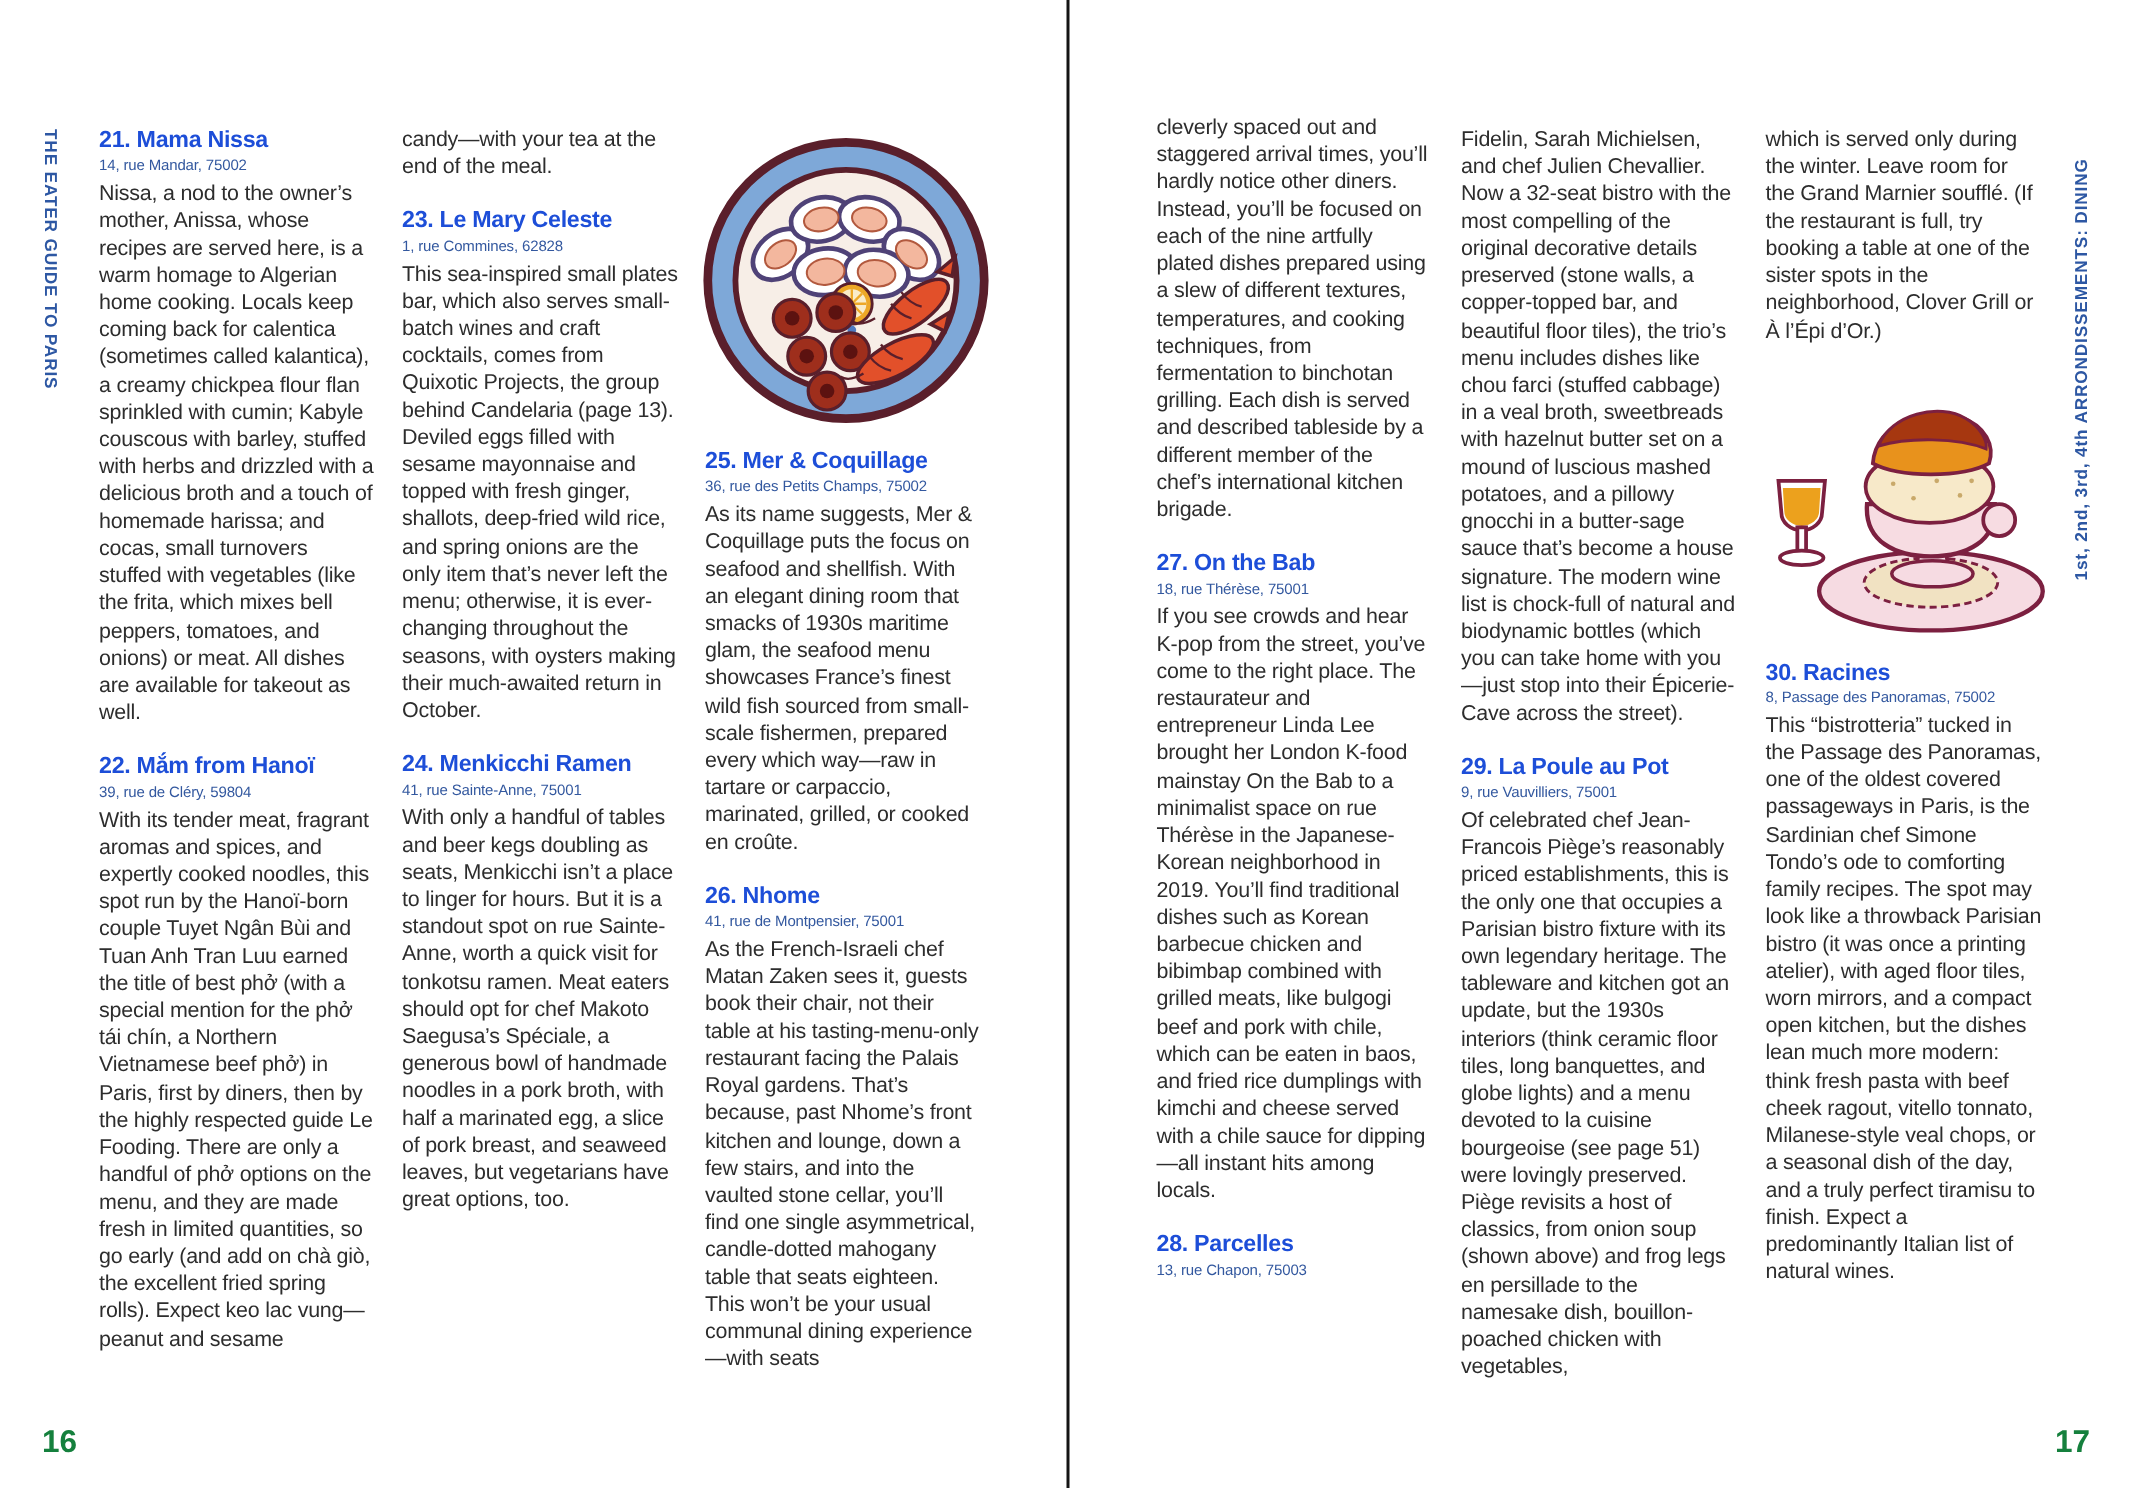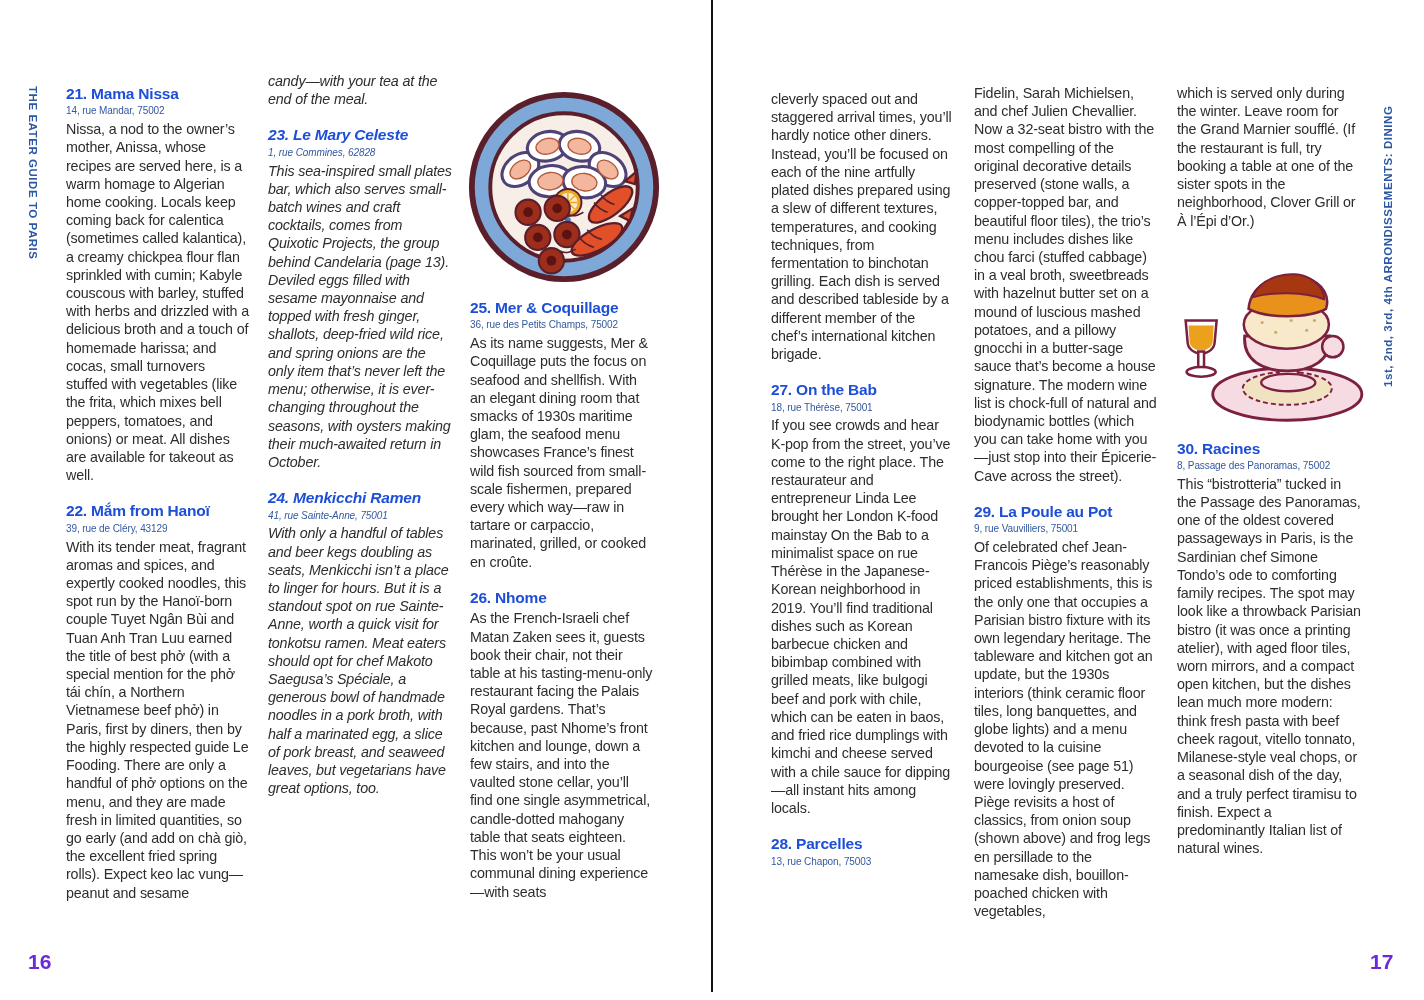--- a/index.html
+++ b/index.html
@@ -14,21 +14,21 @@
   .title{font-size:15.5px;font-weight:700;color:#1d4ed8;margin:0 0 2px 0;letter-spacing:-0.2px;line-height:1.25;}
   .address{font-size:10px;color:#33589f;margin:0 0 2px 0;line-height:1.27;letter-spacing:-0.1px;}
   .body{font-size:14.3px;color:#2d2d2d;margin:0;line-height:1.275;letter-spacing:-0.15px;}
   .cont{margin:0 0 17px 0;}
   .vside{
     position:absolute;font-size:11.5px;font-weight:700;color:#2d57a3;
     letter-spacing:0.55px;white-space:nowrap;writing-mode:vertical-rl;
   }
   .vside.left{left:27px;top:86px;}
   .vside.right{left:1382px;top:85px;height:302px;transform:rotate(180deg);}
-  .pagenum{position:absolute;font-size:21px;font-weight:700;color:#6d28d9;bottom:26px;margin-top:16px;}
+  .pagenum{position:absolute;font-size:21px;font-weight:700;color:#15803d;bottom:26px;margin-top:16px;}
   .pagenum.left{left:28px;}
   .pagenum.right{left:1370px;text-align:center;}
   .illu{display:block;}
   .illu.oysters{margin:-6px 0 12px -3px;}
   .illu.souffle{margin:4px 0 10px -14px;}
 </style>
 </head>
 <body>
 
 <div class="divider"></div>
@@ -39,26 +39,26 @@
 <div>
 
   <div class="col" style="left:66px;top:84px;">
     <div class="entry">
       <h3 class="title">21. Mama Nissa</h3>
       <div class="address">14, rue Mandar, 75002</div>
       <p class="body">Nissa, a nod to the owner’s mother, Anissa, whose recipes are served here, is a warm homage to Algerian home cooking. Locals keep coming back for calentica (sometimes called kalantica), a creamy chickpea flour flan sprinkled with cumin; Kabyle couscous with barley, stuffed with herbs and drizzled with a delicious broth and a touch of homemade harissa; and cocas, small turnovers stuffed with vegetables (like the frita, which mixes bell peppers, tomatoes, and onions) or meat. All dishes are available for takeout as well.</p>
     </div>
     <div class="entry">
       <h3 class="title">22. Mắm from Hanoï</h3>
-      <div class="address">39, rue de Cléry, 43129</div>
+      <div class="address">39, rue de Cléry, 59804</div>
       <p class="body">With its tender meat, fragrant aromas and spices, and expertly cooked noodles, this spot run by the Hanoï-born couple Tuyet Ngân Bùi and Tuan Anh Tran Luu earned the title of best phở (with a special mention for the phở tái chín, a Northern Vietnamese beef phở) in Paris, first by diners, then by the highly respected guide Le Fooding. There are only a handful of phở options on the menu, and they are made fresh in limited quantities, so go early (and add on chà giò, the excellent fried spring rolls). Expect keo lac vung—peanut and sesame</p>
     </div>
   </div>
 
-  <div class="col" style="left:268px;top:72px;font-style:italic;">
+  <div class="col" style="left:268px;top:84px;">
     <p class="body cont">candy—with your tea at the end of the meal.</p>
     <div class="entry">
       <h3 class="title">23. Le Mary Celeste</h3>
       <div class="address">1, rue Commines, 62828</div>
       <p class="body">This sea-inspired small plates bar, which also serves small-batch wines and craft cocktails, comes from Quixotic Projects, the group behind Candelaria (page 13). Deviled eggs filled with sesame mayonnaise and topped with fresh ginger, shallots, deep-fried wild rice, and spring onions are the only item that’s never left the menu; otherwise, it is ever-changing throughout the seasons, with oysters making their much-awaited return in October.</p>
     </div>
     <div class="entry">
       <h3 class="title">24. Menkicchi Ramen</h3>
       <div class="address">41, rue Sainte-Anne, 75001</div>
       <p class="body">With only a handful of tables and beer kegs doubling as seats, Menkicchi isn’t a place to linger for hours. But it is a standout spot on rue Sainte-Anne, worth a quick visit for tonkotsu ramen. Meat eaters should opt for chef Makoto Saegusa’s Spéciale, a generous bowl of handmade noodles in a pork broth, with half a marinated egg, a slice of pork breast, and seaweed leaves, but vegetarians have great options, too.</p>
@@ -131,30 +131,31 @@
         <path d="M112 166 q-10 6 -16 2"></path>
       </g>
     </svg>
     <div class="entry">
       <h3 class="title">25. Mer &amp; Coquillage</h3>
       <div class="address">36, rue des Petits Champs, 75002</div>
       <p class="body">As its name suggests, Mer &amp; Coquillage puts the focus on seafood and shellfish. With an elegant dining room that smacks of 1930s maritime glam, the seafood menu showcases France’s finest wild fish sourced from small-scale fishermen, prepared every which way—raw in tartare or carpaccio, marinated, grilled, or cooked en croûte.</p>
     </div>
     <div class="entry">
       <h3 class="title">26. Nhome</h3>
+      <div class="address">41, rue de Montpensier, 75001</div>
       <p class="body">As the French-Israeli chef Matan Zaken sees it, guests book their chair, not their table at his tasting-menu-only restaurant facing the Palais Royal gardens. That’s because, past Nhome’s front kitchen and lounge, down a few stairs, and into the vaulted stone cellar, you’ll find one single asymmetrical, candle-dotted mahogany table that seats eighteen. This won’t be your usual communal dining experience—with seats</p>
     </div>
   </div>
 
   <div class="pagenum left">16</div>
 </div>
 
 <div>
 
-  <div class="col" style="left:771px;top:90px;">
+  <div class="col" style="left:771px;top:76px;">
     <p class="body cont">cleverly spaced out and staggered arrival times, you’ll hardly notice other diners. Instead, you’ll be focused on each of the nine artfully plated dishes prepared using a slew of different textures, temperatures, and cooking techniques, from fermentation to binchotan grilling. Each dish is served and described tableside by a different member of the chef’s international kitchen brigade.</p>
     <div class="entry">
       <h3 class="title">27. On the Bab</h3>
       <div class="address">18, rue Thérèse, 75001</div>
       <p class="body">If you see crowds and hear K-pop from the street, you’ve come to the right place. The restaurateur and entrepreneur Linda Lee brought her London K-food mainstay On the Bab to a minimalist space on rue Thérèse in the Japanese-Korean neighborhood in 2019. You’ll find traditional dishes such as Korean barbecue chicken and bibimbap combined with grilled meats, like bulgogi beef and pork with chile, which can be eaten in baos, and fried rice dumplings with kimchi and cheese served with a chile sauce for dipping—all instant hits among locals.</p>
     </div>
     <div class="entry">
       <h3 class="title">28. Parcelles</h3>
       <div class="address">13, rue Chapon, 75003</div>
     </div>

